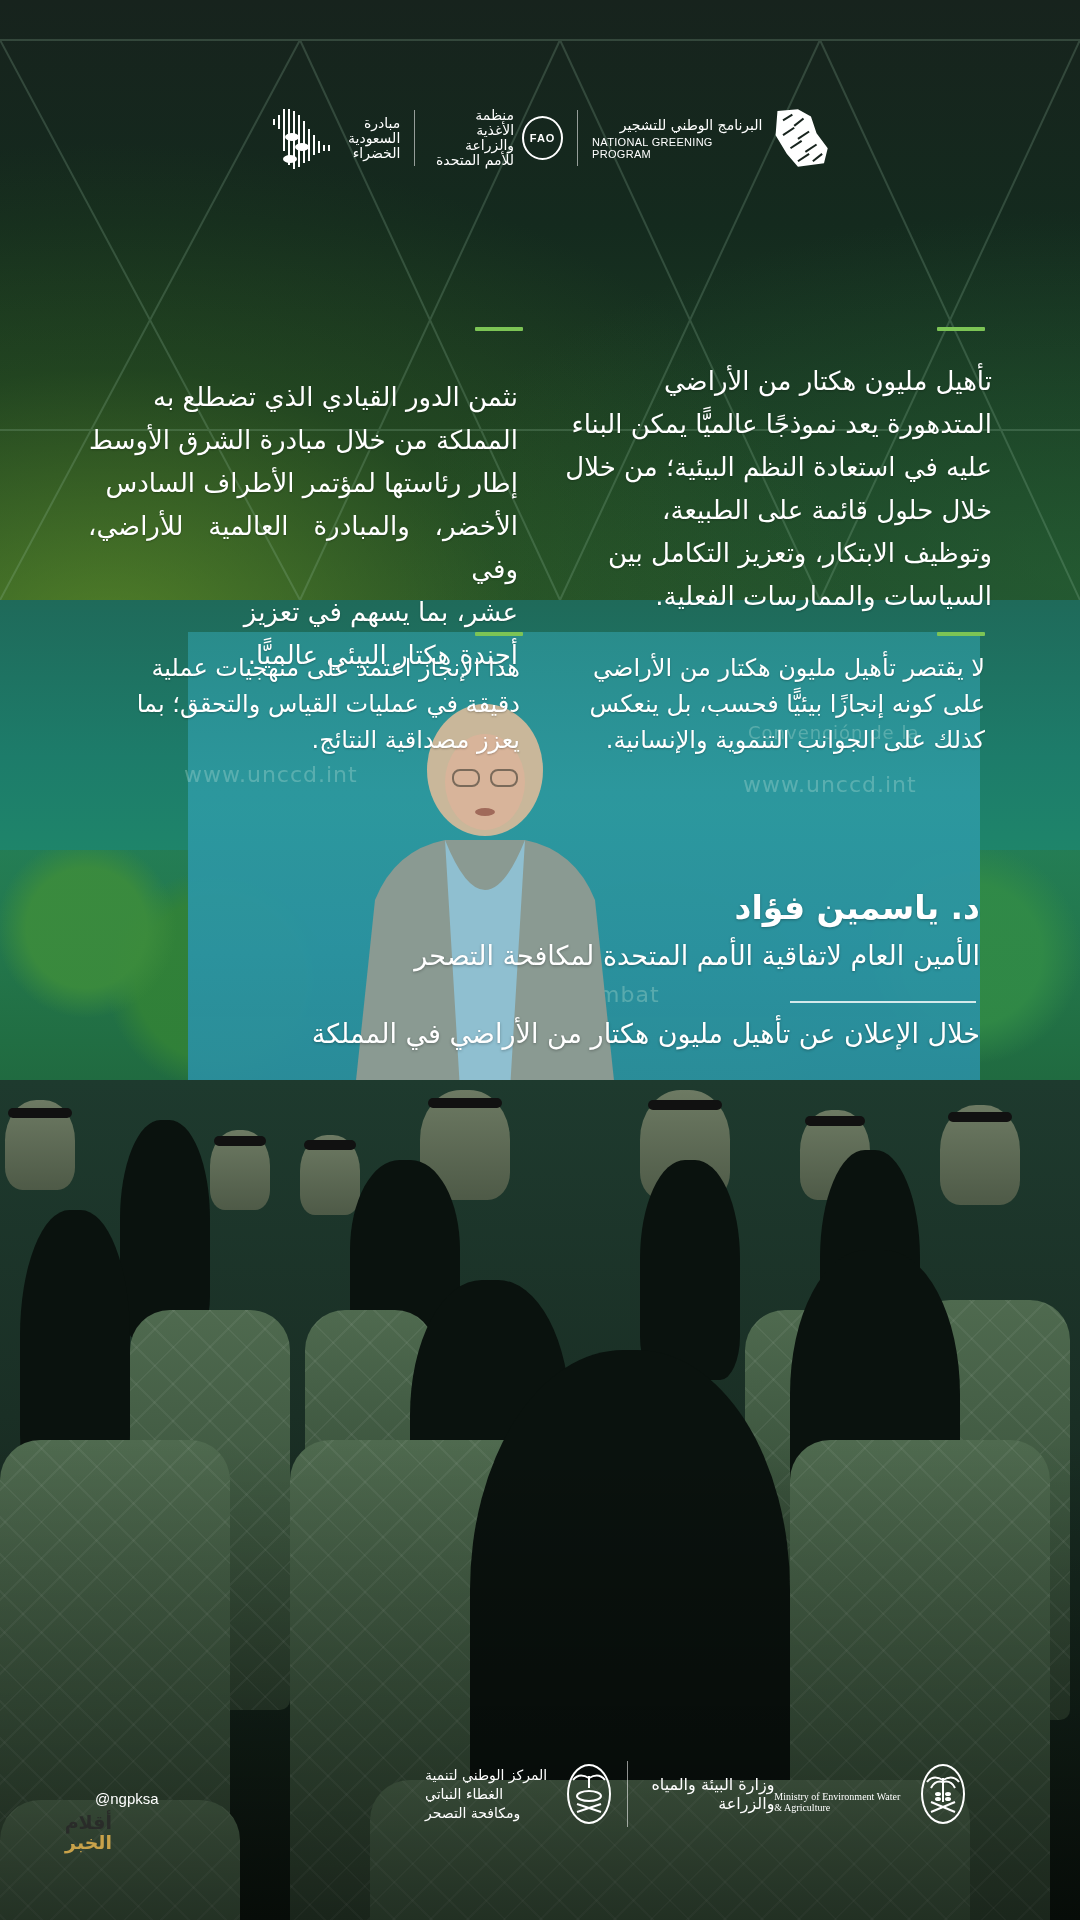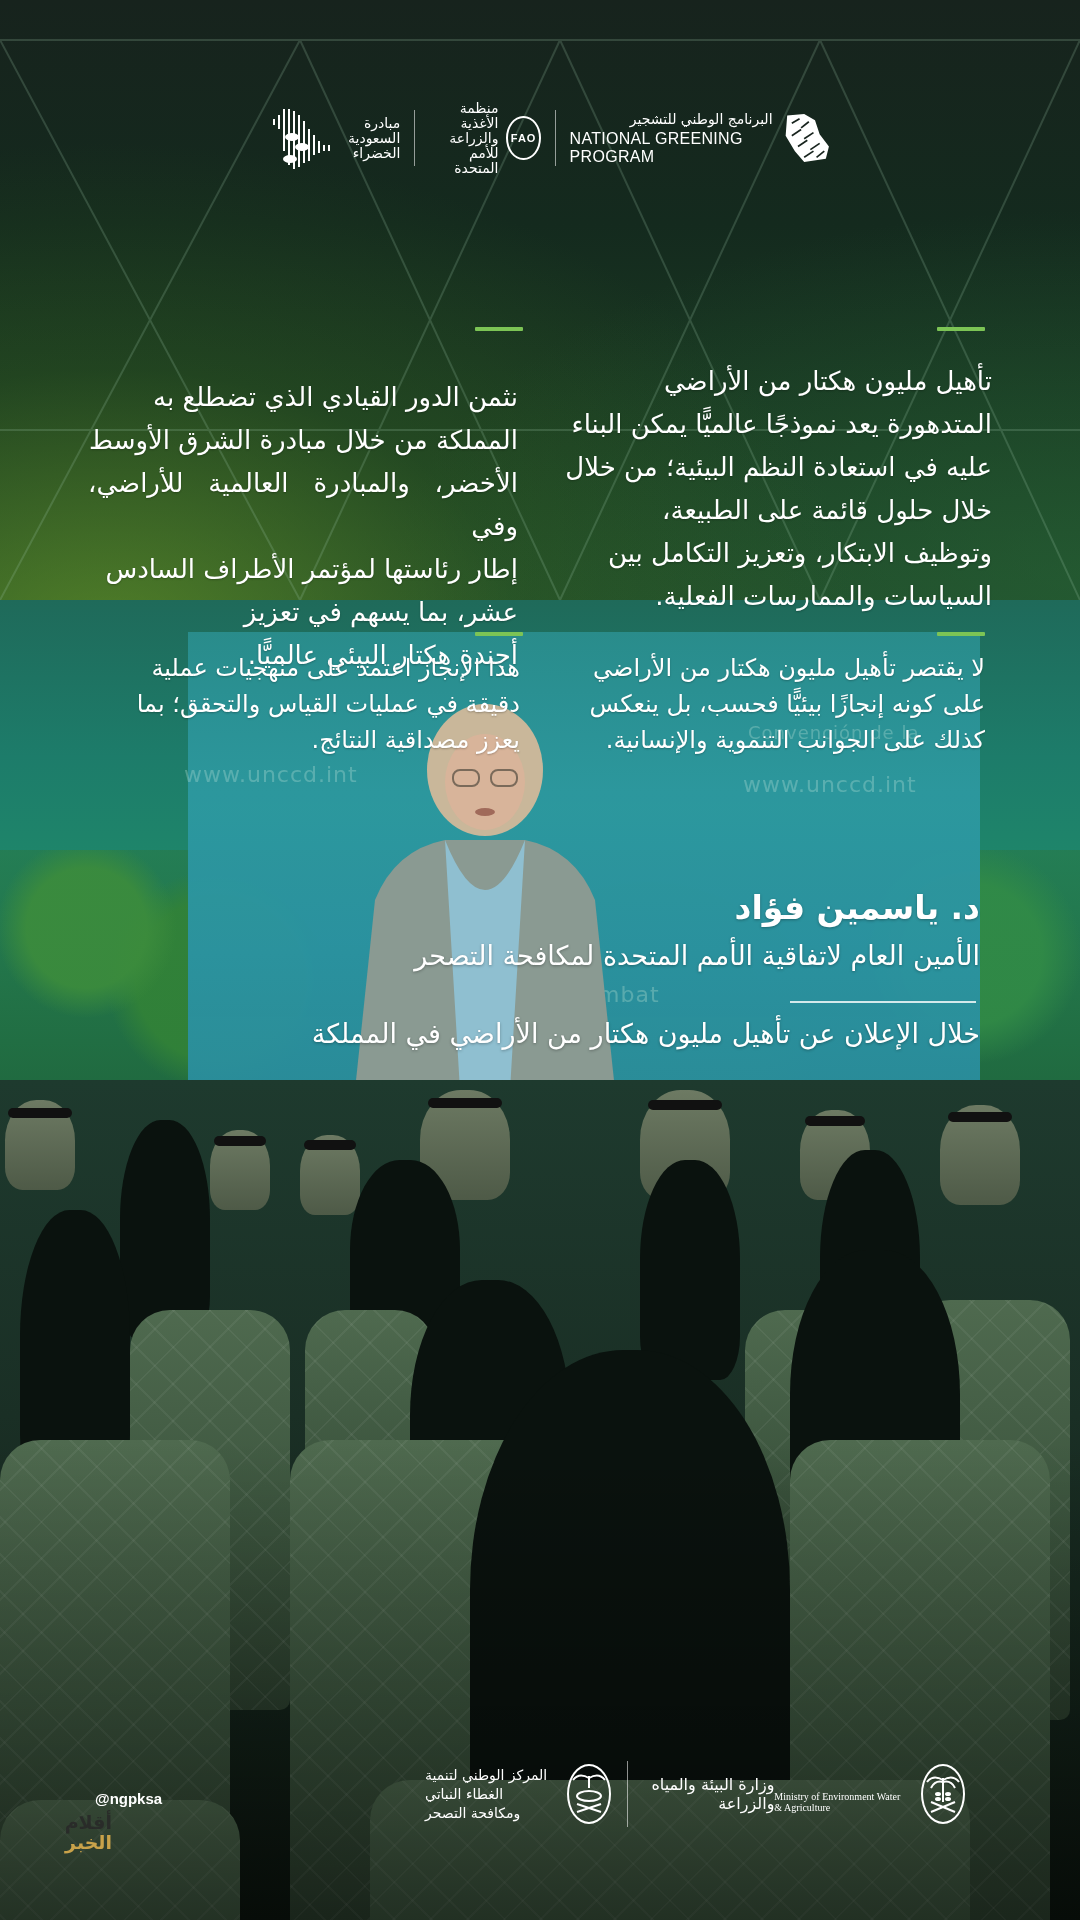--- a/index.html
+++ b/index.html
@@ -72,21 +72,21 @@
 
   
   .header {
     position: absolute; top: 98px; left: 270px; width: 560px; height: 80px;
     display: flex; flex-direction: row-reverse; align-items: center; gap: 14px;
   }
   .logo-block { display: flex; flex-direction: row-reverse; align-items: center; gap: 8px; }
   .vsep { width: 1px; height: 56px; background: rgba(255,255,255,0.55); }
   .ngp-text { display: flex; flex-direction: column; align-items: flex-end; }
   .ngp-ar { font-size: 14px; direction: rtl; }
-  .ngp-en { font-family: "Liberation Sans", sans-serif; font-size: 16px; letter-spacing: 0.3px; margin-top: 3px; }
+  .ngp-en { font-family: "Liberation Sans", sans-serif; font-size: 11px; letter-spacing: 0.3px; margin-top: 3px; }
   .stack-ar { direction: rtl; font-size: 14px; line-height: 15px; text-align: right; }
   .fao-circle {
     width: 40px; height: 40px; border-radius: 50%; border: 2px solid #fff;
     display: flex; align-items: center; justify-content: center;
     font-family: "Liberation Sans", sans-serif; font-weight: bold; font-size: 11px; letter-spacing: 1px;
   }
 
   
   .accent { position: absolute; height: 4px; width: 48px; background: #7cc455; border-radius: 1px; }
   .para {
@@ -120,21 +120,21 @@
   .emblem {
     width: 56px; height: 56px; border-radius: 50%; border: 2px solid #fff;
     display: flex; align-items: center; justify-content: center; font-size: 26px;
   }
   .moe-text { display: flex; flex-direction: row; align-items: flex-end; }
   .moe-ar { direction: rtl; font-size: 16px; }
   .moe-en { font-family: "Liberation Serif", serif; font-size: 10px; margin-top: 3px; }
   .ncvc-text { direction: rtl; font-size: 14px; line-height: 19px; text-align: left; }
   .handle {
     position: absolute; left: 95px; top: 1790px; font-family: "Liberation Sans", sans-serif;
-    font-size: 15px; font-weight: bold; color: #ffffff;
+    font-size: 15px; font-weight: normal; color: #ffffff;
   }
   .watermark {
     position: absolute; left: 52px; top: 1812px; direction: rtl; width: 60px;
     font-size: 19px; line-height: 20px; font-weight: bold; text-align: right;
   }
   .wm-1 { color: rgba(40,40,40,0.85); }
   .wm-2 { color: #c9a24a; }
 </style>
 </head>
 <body>
@@ -283,22 +283,22 @@
   <div>المتدهورة يعد نموذجًا عالميًّا يمكن البناء</div>
   <div>عليه في استعادة النظم البيئية؛ من خلال</div>
   <div>خلال حلول قائمة على الطبيعة،</div>
   <div>وتوظيف الابتكار، وتعزيز التكامل بين</div>
   <div>السياسات والممارسات الفعلية.</div>
 </div>
 
 <div class="para" style="left:88px; top:376px; width:430px;">
   <div>نثمن الدور القيادي الذي تضطلع به</div>
   <div>المملكة من خلال مبادرة الشرق الأوسط</div>
+  <div>إطار رئاستها لمؤتمر الأطراف السادس</div>
   <div>الأخضر، والمبادرة العالمية للأراضي، وفي</div>
-  <div>إطار رئاستها لمؤتمر الأطراف السادس</div>
   <div>عشر، بما يسهم في تعزيز</div>
   <div>أجندة هكتار البيئي عالميًّا.</div>
 </div>
 
 <div class="accent" style="left:937px; top:632px;"></div>
 <div class="accent" style="left:475px; top:632px;"></div>
 
 <div class="para para-sm" style="left:565px; top:650px; width:420px;">
   <div>لا يقتصر تأهيل مليون هكتار من الأراضي</div>
   <div>على كونه إنجازًا بيئيًّا فحسب، بل ينعكس</div>

